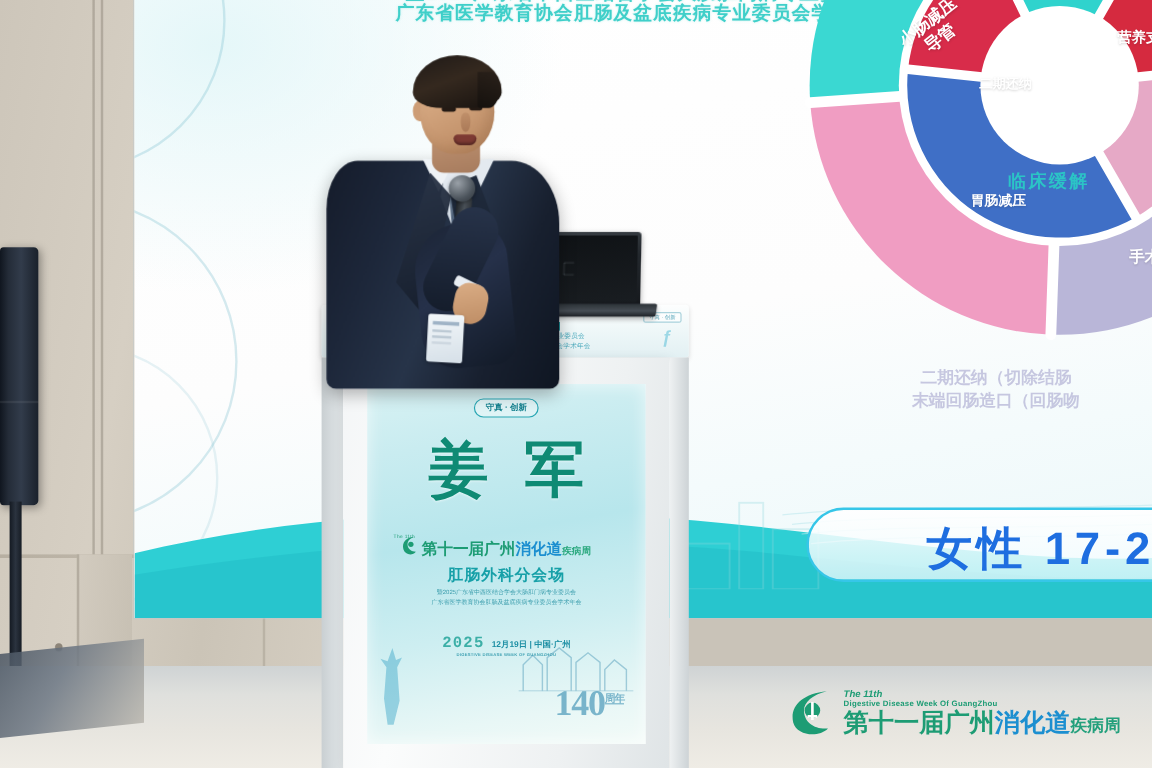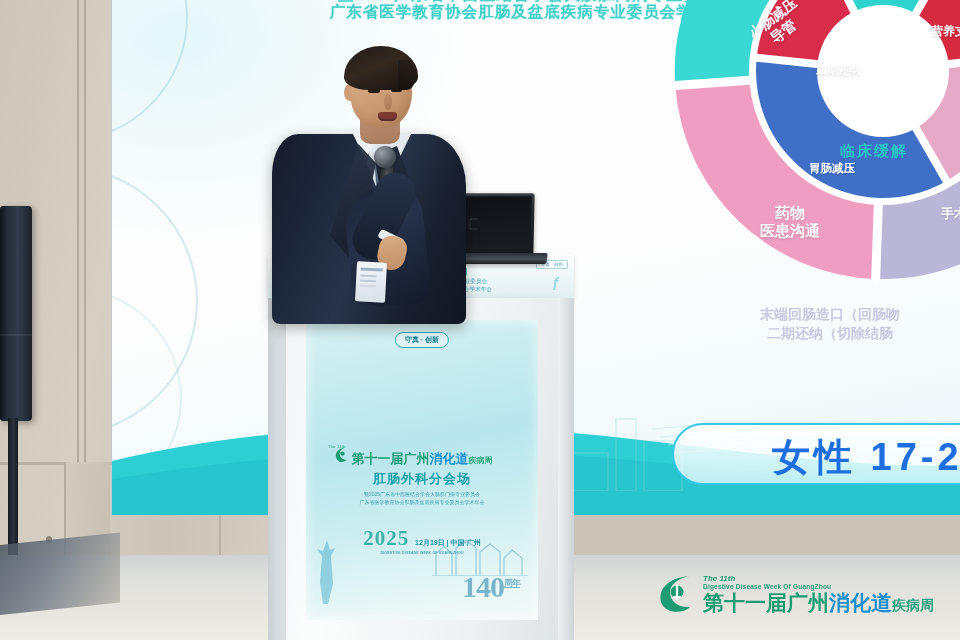--- a/index.html
+++ b/index.html
@@ -224,21 +224,21 @@
   }
   .poster-sub2 {
     position:absolute; left:0; top:170px; width:232px; text-align:center;
     font-size:5px; color:#3e9fae; line-height:8px;
   }
   .poster-date {
     position:absolute; left:0; top:206px; width:232px; text-align:center;
     white-space:nowrap;
   }
   .poster-year {
-    font-family:Liberation Serif, serif; font-size:21px; font-weight:bold;
+    font-family:Liberation Mono, monospace; font-size:13px; font-weight:bold;
     color:#24a59b; letter-spacing:1px; opacity:.85;
   }
   .poster-when { font-size:7px; color:#1d8fa4; font-weight:bold; margin-left:4px; }
   .poster-when small { display:block; font-size:3.5px; letter-spacing:.2px; opacity:.8; }
   .poster-190 {
     position:absolute; right:18px; bottom:16px; font-family:"Liberation Serif", serif;
     font-size:30px; font-weight:bold; color:#1f7fa8; opacity:.55; letter-spacing:-1px;
   }
   .poster-190 sup { font-size:9px;text-decoration:underline; }
   .poster-statue { position:absolute; left:8px; bottom:14px; opacity:.45; }
@@ -467,31 +467,30 @@
           <line x1="215" y1="215" x2="159.3" y2="100.8"></line>
           <line x1="215" y1="215" x2="88.7" y2="201.7"></line>
           <line x1="215" y1="215" x2="341.3" y2="201.7"></line>
           <line x1="215" y1="215" x2="278.5" y2="325"></line>
         </g>
 
         <circle cx="215" cy="215" r="66" fill="#ffffff"></circle>
       </svg>
 
       <div class="seg-label" style="left:50px; top:152px; width:120px; font-size:14px; transform:rotate(-38deg);">小肠减压<br>导管</div>
-      <div class="seg-label" style="left:52px; top:348px; width:140px; font-size:15px;">药物<br>医患沟通</div>
       <div class="seg-label" style="left:232px; top:168px; width:110px; font-size:12px;">营养支持</div>
       <div class="seg-label" style="left:120px; top:208px; width:100px; font-size:11px;">二期还纳</div>
       <div class="seg-label" style="left:112px; top:306px; width:104px; font-size:11.5px;">胃肠减压</div>
       <div class="seg-label" style="left:238px; top:350px; width:96px; font-size:13px;">手术</div>
       <div class="center-label" style="left:172px; top:286px;">临床缓解</div>
     </div>
 
     <div class="notes" style="left:588px; top:317px;">
+      <div>二期还纳（切除结肠</div>
       <div>末端回肠造口（回肠吻</div>
-      <div>二期还纳（切除结肠</div>
     </div>
 
     <div class="screen-wave">
       <svg width="848" height="120" viewBox="0 0 848 120">
         <path d="M0,66 C150,30 330,22 520,44 C650,59 760,74 848,70 L848,120 L0,120 Z" fill="#2ecfd4"></path>
         <path d="M0,84 C170,56 340,48 530,66 C660,79 770,90 848,86 L848,120 L0,120 Z" fill="#22bec6" opacity=".55"></path>
         <g stroke="#bfe9ee" stroke-width="1" opacity=".6" fill="none">
           <path d="M540,34 C620,26 720,30 848,26"></path>
           <path d="M548,42 C626,34 726,38 848,34"></path>
           <path d="M556,50 C634,42 734,46 848,42"></path>
@@ -534,20 +533,21 @@
       <div class="podium-top-mark">ƒ</div>
     </div>
 
     <div class="podium-side"></div>
     <div class="podium-body"></div>
     <div class="podium-side-r"></div>
 
     <div class="poster">
       <div class="poster-tag">守真 · 创新</div>
 
+      <div class="poster-name">姜军</div>
 
       <svg class="poster-mark" viewBox="0 0 20 26">
         <path d="M16 2 C6 3 1 9 3 17 C5 24 14 25 18 20 C13 20 8 17 8 11 C8 7 11 4 16 2 Z" fill="#1d9c74"></path>
         <circle cx="12" cy="11" r="3.2" fill="#1d9c74"></circle>
       </svg>
       <div class="poster-logo-row">
         <span class="poster-logo-en">The 11th</span>
         <span class="poster-logo-cn">
           <span>第十一届广州</span><span class="accent">消化道</span><span class="small">疾病周</span>
         </span>

